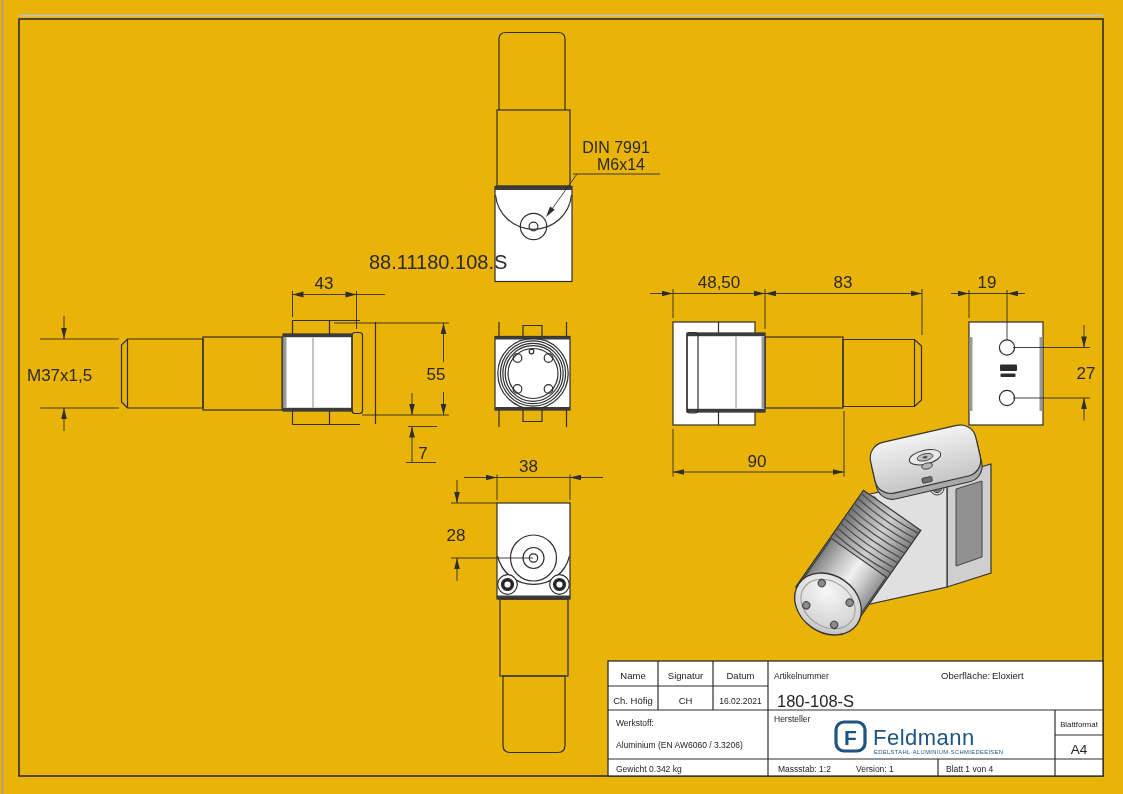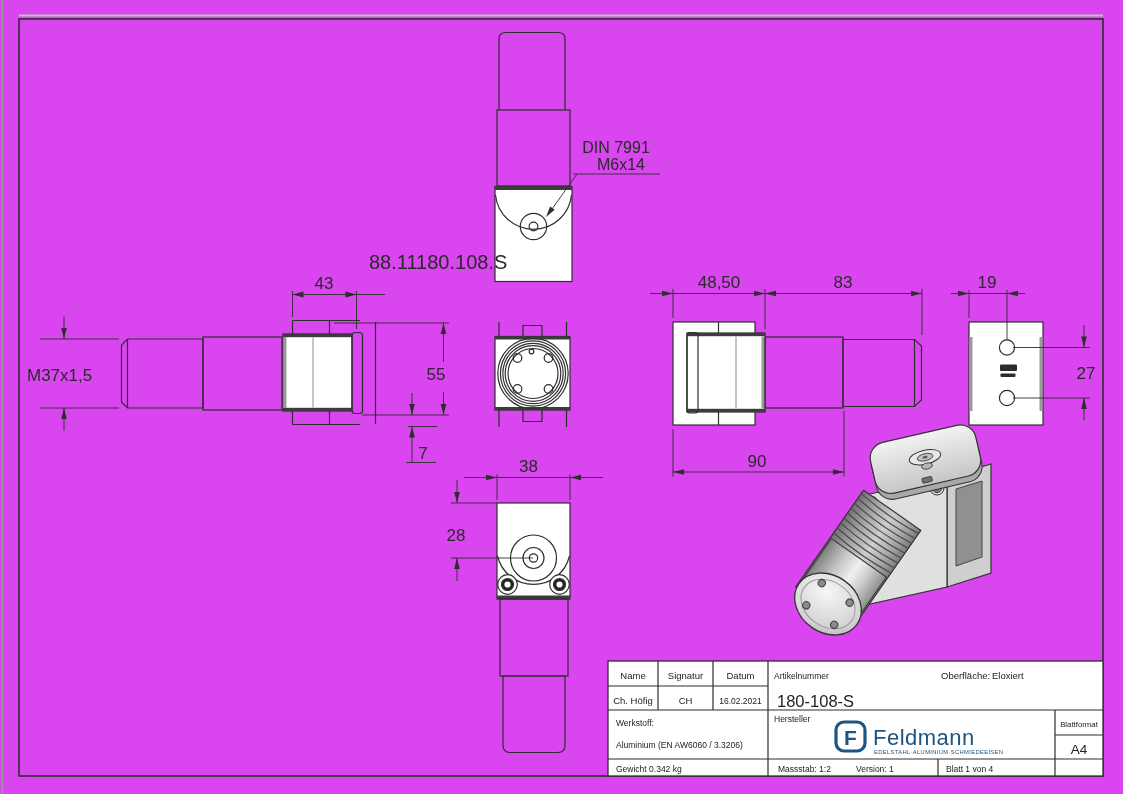--- a/index.html
+++ b/index.html
@@ -1,16 +1,16 @@
 <!DOCTYPE html>
 <html><head>
 <meta charset="utf-8">
 <style>
   html,body{margin:0;padding:0;background:#fff;}
-  .sheet{position:relative;width:1123px;height:794px;background:#d946ef;overflow:hidden;
+  .sheet{position:relative;width:1123px;height:794px;background:#eab308;overflow:hidden;
          font-family:"Liberation Sans",sans-serif;}
   svg{display:block;}
   .ln{stroke:#2e2e2e;stroke-width:1.2;fill:none;}
   .lnf{stroke:#2e2e2e;stroke-width:1.2;fill:#ffffff;}
   .gray{stroke:#8a8a8a;stroke-width:1;fill:none;}
   .dim{stroke:#2e2e2e;stroke-width:0.9;fill:none;}
   .arrow{fill:#2e2e2e;stroke:none;}
   .band{fill:#3c3c3c;stroke:none;}
   .edgeband{fill:#9a9a9a;stroke:none;}
   .dimtext{font-family:"Liberation Sans",sans-serif;font-size:17px;fill:#2a2a2a;}

